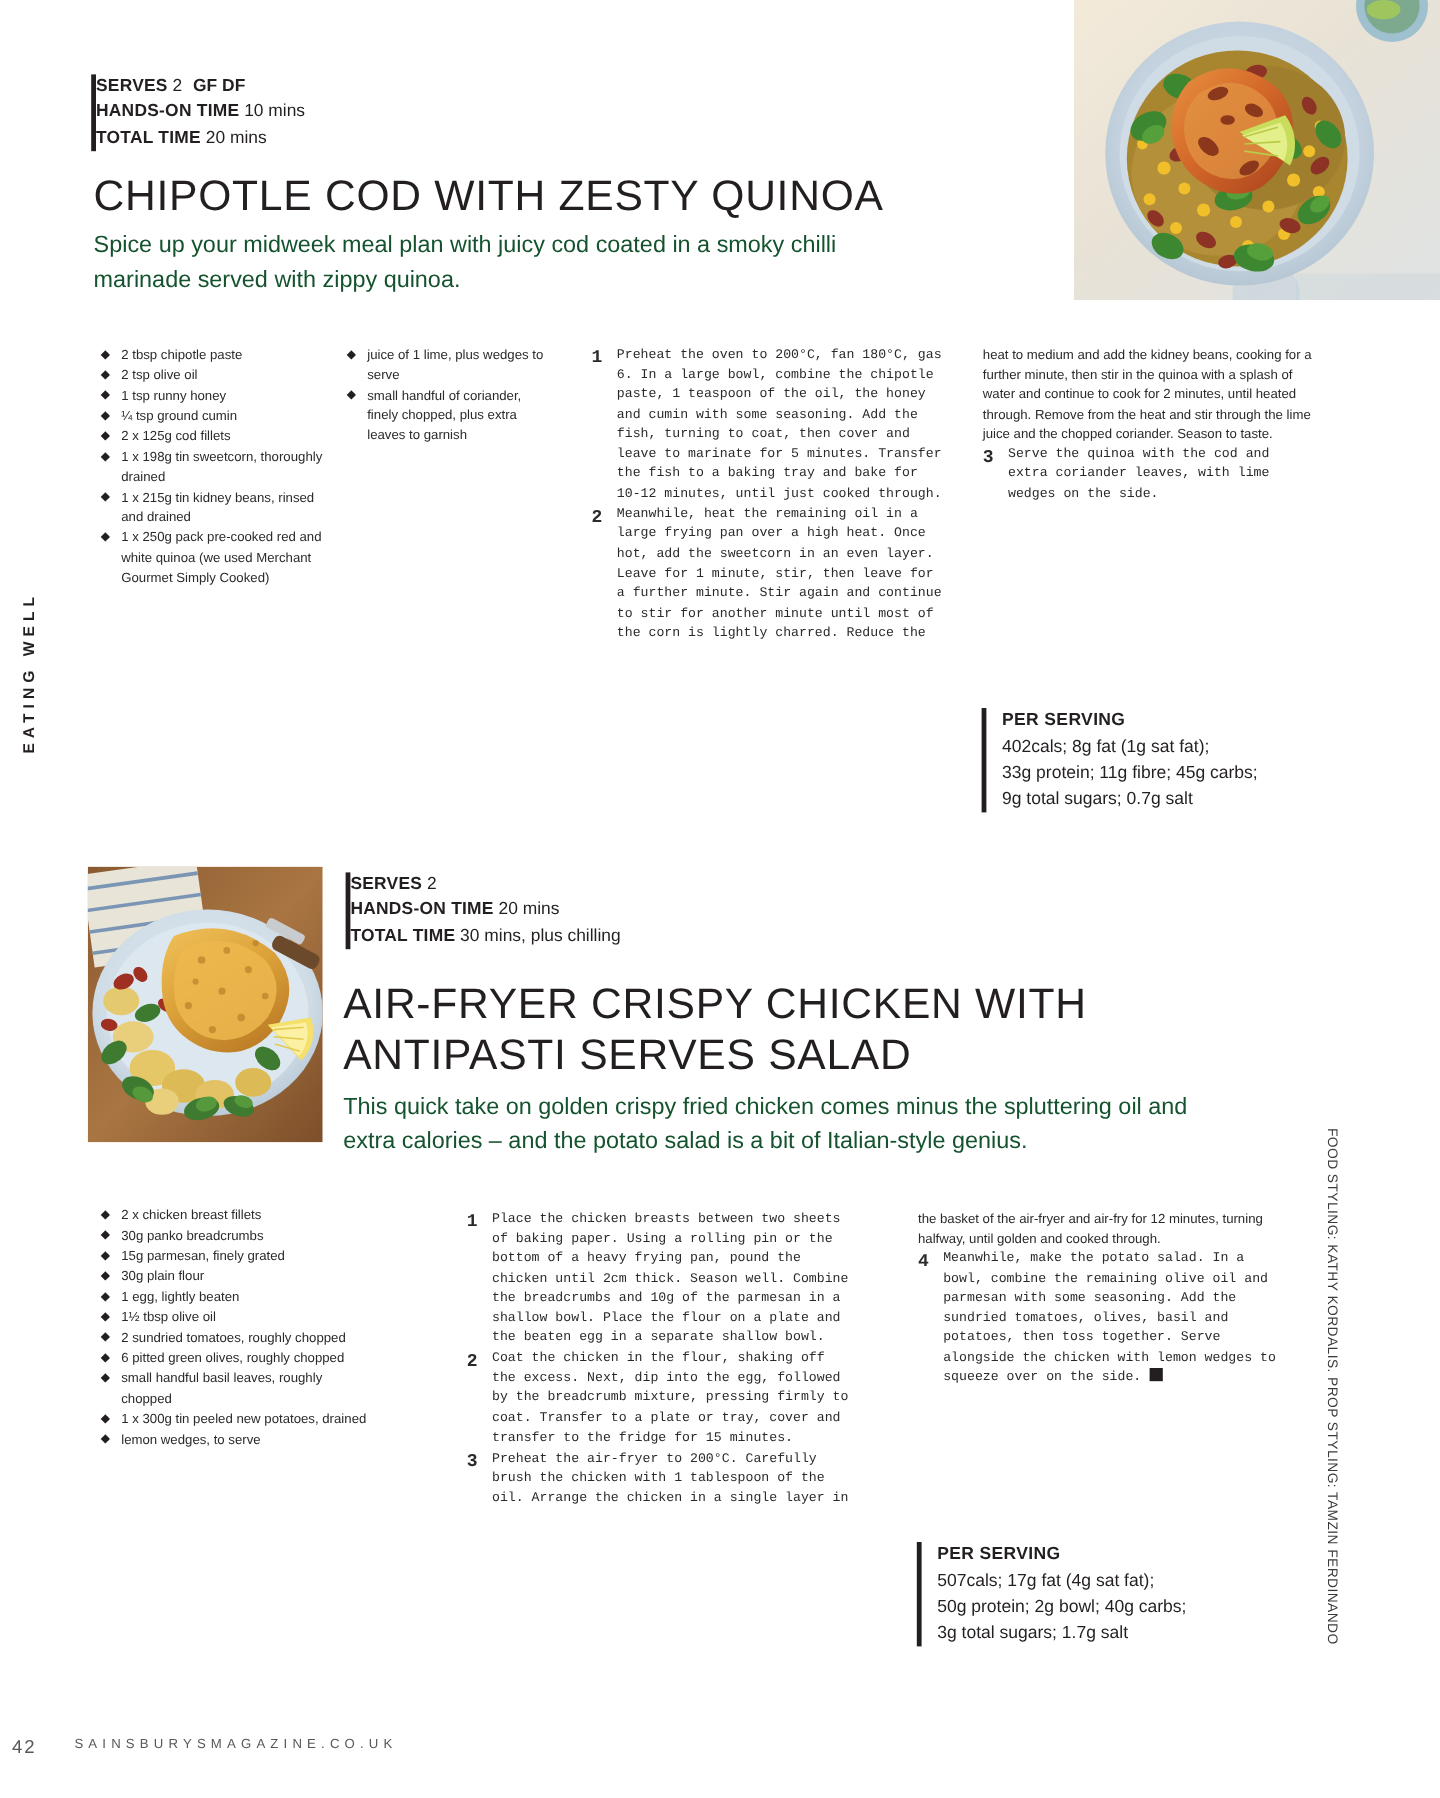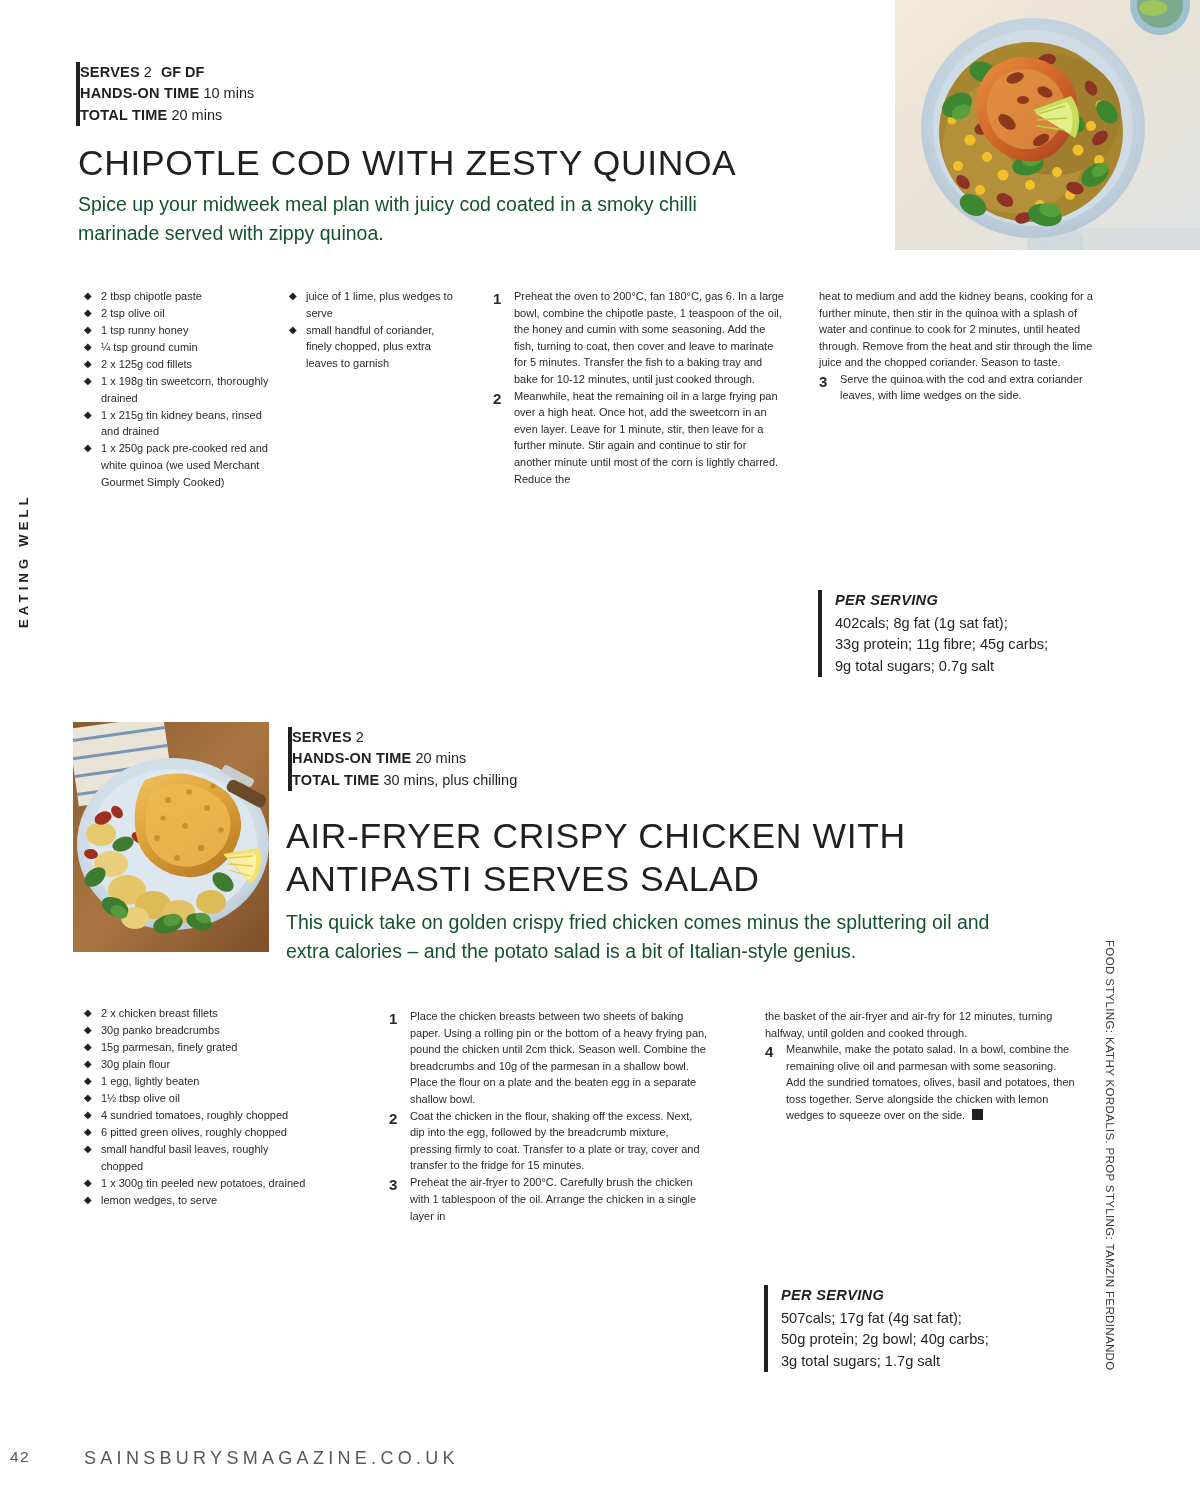--- a/index.html
+++ b/index.html
@@ -79,21 +79,21 @@
   }
   ul.ing li::before {
     content: "\25C6";
     position: absolute;
     left: 0; top: 0;
     font-size: 10px;
     line-height: 1.62;
     color: #231f20;
   }
 
-  ol.steps { list-style: none; counter-reset: stepc; }
+  ol.steps { list-style: none; counter-reset: stepc; font-family: Liberation Mono, monospace; }
   ol.steps > li {
     position: relative;
     padding-left: 21px;
     margin-bottom: 0.5px;
   }
   ol.steps > li::before {
     counter-increment: stepc;
     content: counter(stepc);
     position: absolute;
     left: 0; top: 0;
@@ -110,37 +110,36 @@
   }
 
   
   .nutri {
     position: absolute;
     padding-left: 13px;
     border-left: 4px solid #231f20;
     font-size: 14.6px;
     line-height: 1.48;
   }
-  .nutri .hd { font-weight: 700; letter-spacing: 0.3px; margin-bottom: 1px; font-style: italic; }
+  .nutri .hd { font-weight: 700; letter-spacing: 0.3px; margin-bottom: 1px; }
 
   
   .folio {
     position: absolute;
     left: 10px; top: 1448px;
     font-size: 15.5px;
     letter-spacing: 1.5px;
     color: #585858;
   }
   .site {
     position: absolute;
     left: 62px; top: 1448px;
-    font-size: 18px;
+    font-size: 11px;
     letter-spacing: 4.3px;
     color: #585858;
-    margin-left: 22px;
   }
 
   
   .photo { position: absolute; overflow: hidden; }
   .photo svg { display: block; }
 </style>
 </head>
 <body>
 
 <div class="page">
@@ -427,21 +426,21 @@
   <p class="standfirst" style="left:286px; top:908px; width:740px;">This quick take on golden crispy fried chicken comes minus the spluttering oil and extra calories – and the potato salad is a bit of Italian-style genius.</p>
 
   <div class="col" style="left:84px; top:1005px; width:228px;">
     <ul class="ing">
       <li>2 x chicken breast fillets</li>
       <li>30g panko breadcrumbs</li>
       <li>15g parmesan, finely grated</li>
       <li>30g plain flour</li>
       <li>1 egg, lightly beaten</li>
       <li>1½ tbsp olive oil</li>
-      <li>4 sundried tomatoes, roughly chopped</li>
+      <li>2 sundried tomatoes, roughly chopped</li>
       <li>6 pitted green olives, roughly chopped</li>
       <li>small handful basil leaves, roughly chopped</li>
       <li>1 x 300g tin peeled new potatoes, drained</li>
       <li>lemon wedges, to serve</li>
     </ul>
   </div>
 
   <div class="col" style="left:389px; top:1008px; width:320px;">
     <ol class="steps">
       <li>Place the chicken breasts between two sheets of baking paper. Using a rolling pin or the bottom of a heavy frying pan, pound the chicken until 2cm thick. Season well. Combine the breadcrumbs and 10g of the parmesan in a shallow bowl. Place the flour on a plate and the beaten egg in a separate shallow bowl.</li>

